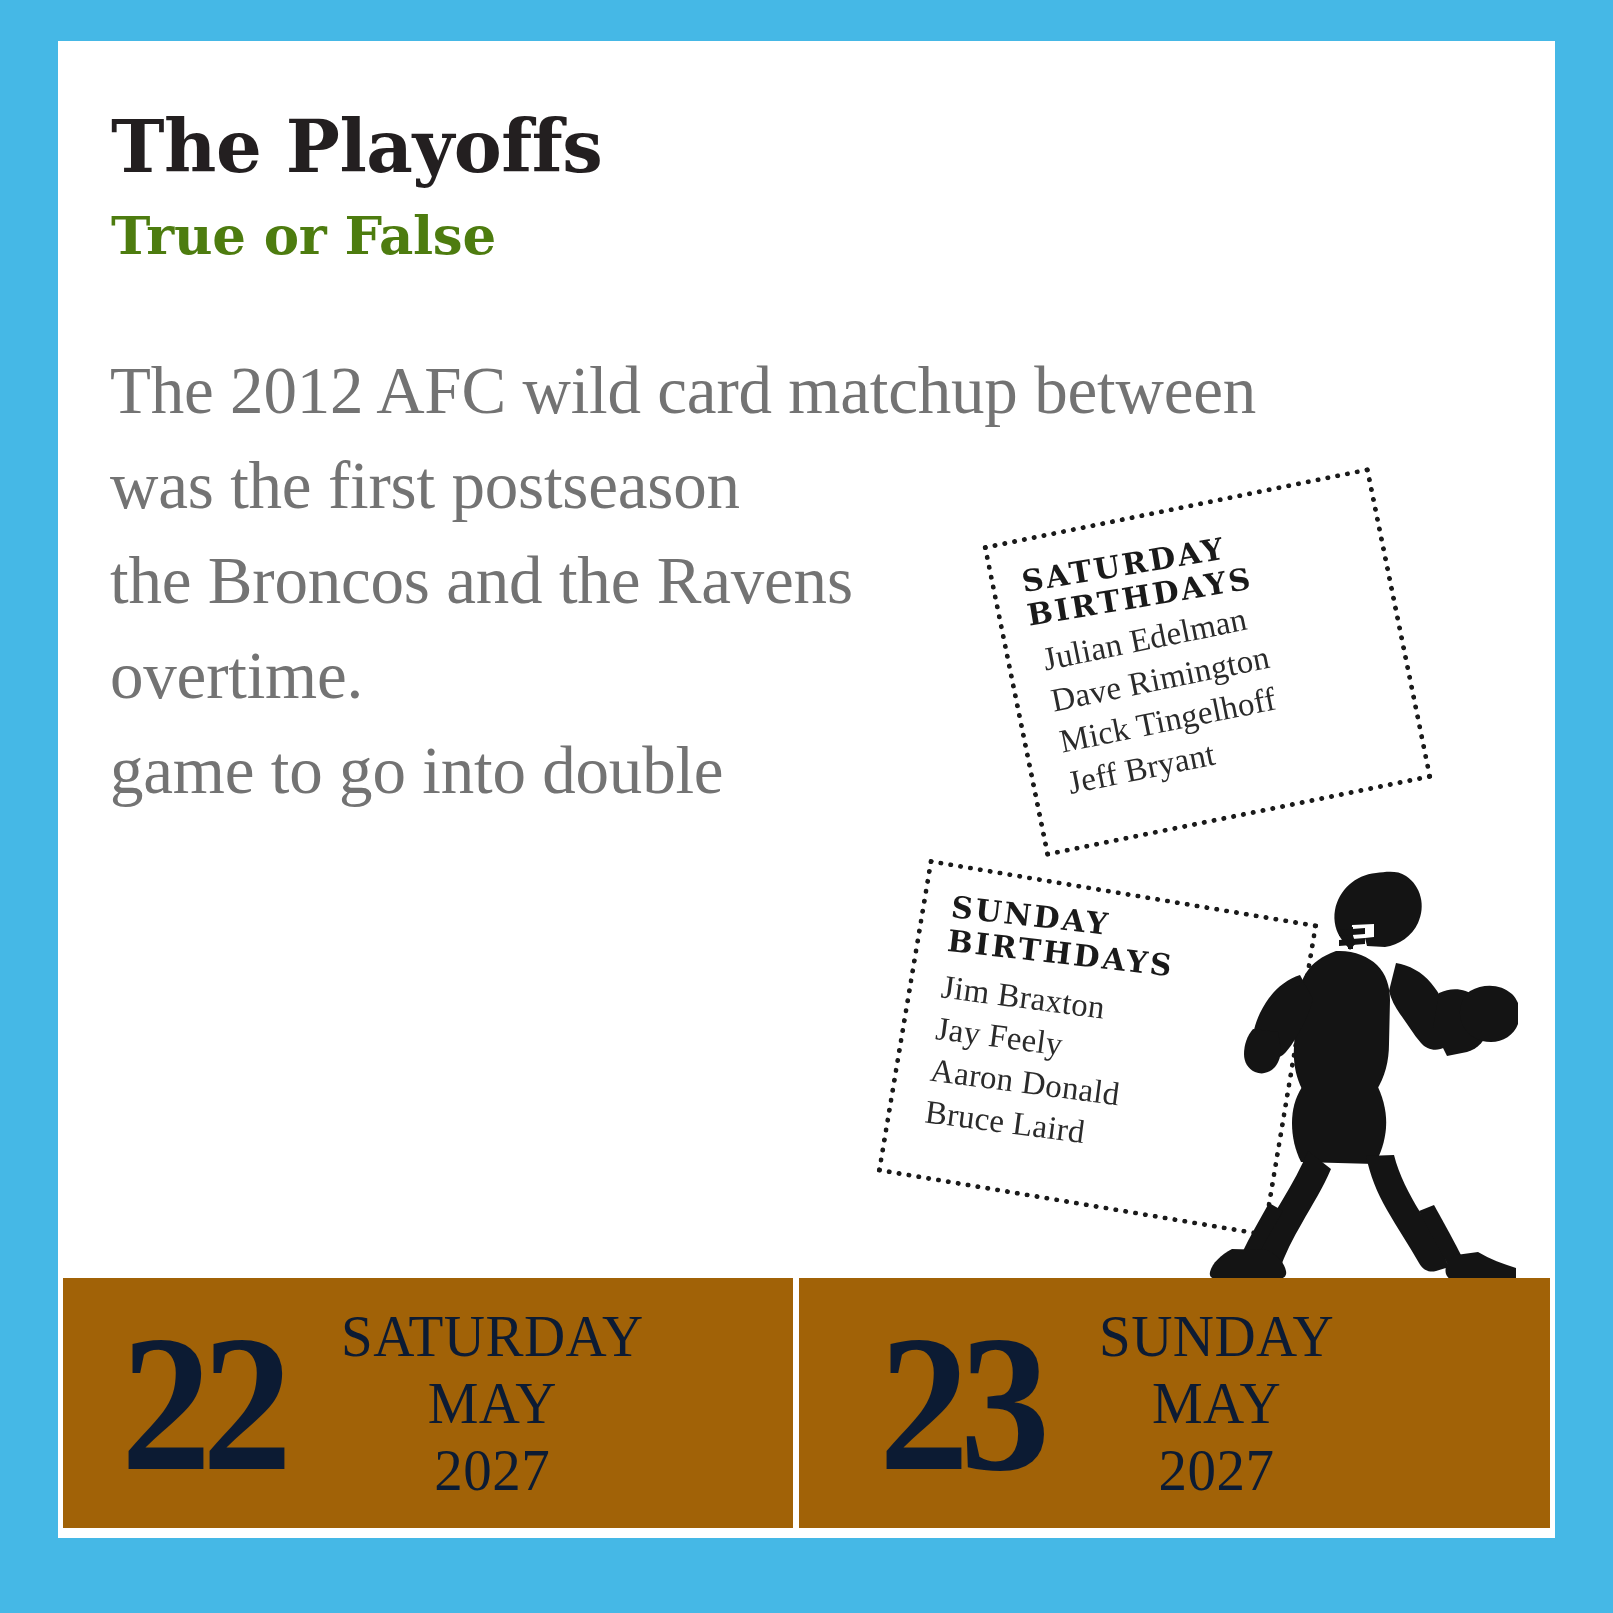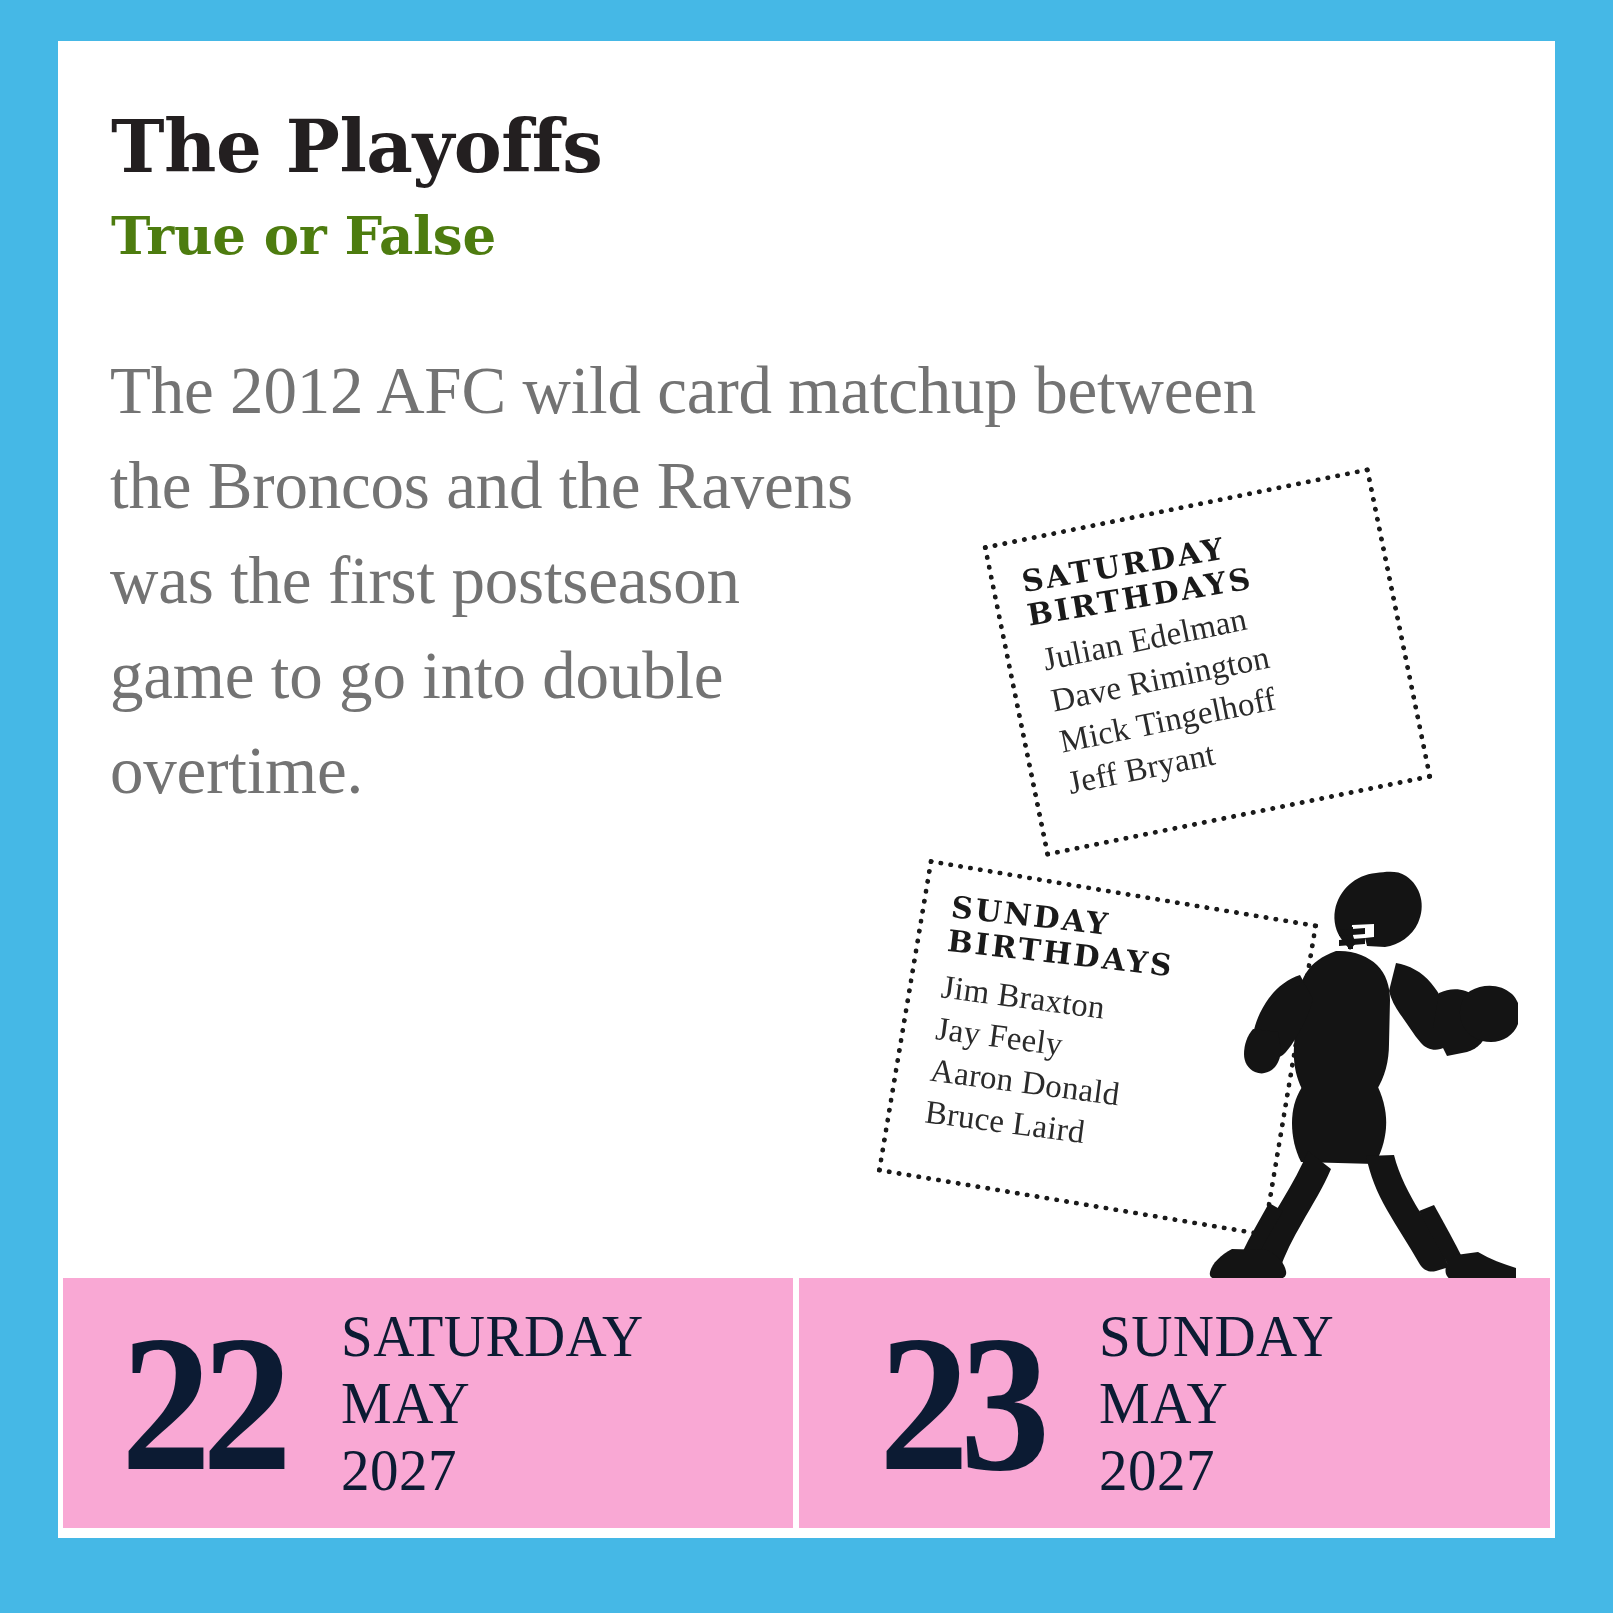--- a/index.html
+++ b/index.html
@@ -144,25 +144,26 @@
     left: 5px;
     top: 1237px;
     width: 1487px;
     height: 250px;
     display: flex;
     z-index: 8;
   }
   .date-cell {
     position: relative;
     flex: 1 1 0;
-    background: #f9a8d4;
+    background: #a16207;
     display: flex;
     align-items: center;
     padding-left: 58px;
     box-sizing: border-box;
+    text-align: center;
   }
   .date-cell.right { margin-left: 6px; padding-left: 80px; }
   .day-num {
     font-family: "Liberation Serif", serif;
     font-weight: bold;
     font-size: 196px;
     line-height: 168px;
     color: #0c1b33;
     letter-spacing: -10px;
     margin-right: 44px;
@@ -186,24 +187,24 @@
 <div id="page">
   <div id="card">
 
     <div id="headings">
       <div class="h-main">The Playoffs</div>
       <div class="h-sub">True or False</div>
     </div>
 
     <div id="body-copy">
       <span class="ln">The 2012 AFC wild card matchup between</span>
+      <span class="ln">was the first postseason</span>
       <span class="ln">the Broncos and the Ravens</span>
-      <span class="ln">was the first postseason</span>
+      <span class="ln">overtime.</span>
       <span class="ln">game to go into double</span>
-      <span class="ln">overtime.</span>
     </div>
 
     <div class="bday-card" id="card-sat">
       <div class="bday-inner">
         <div class="bday-title">
           <span class="t1">SATURDAY</span>
           <span class="t2">BIRTHDAYS</span>
         </div>
         <div class="bday-names">
           <span class="nm">Julian Edelman</span>

